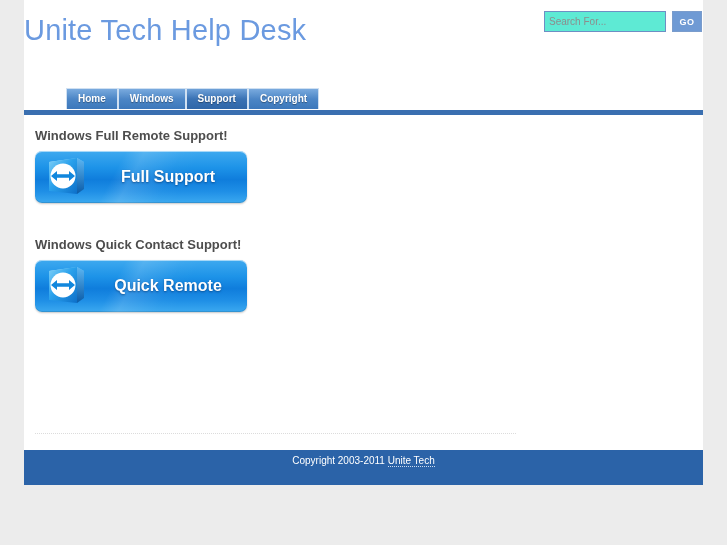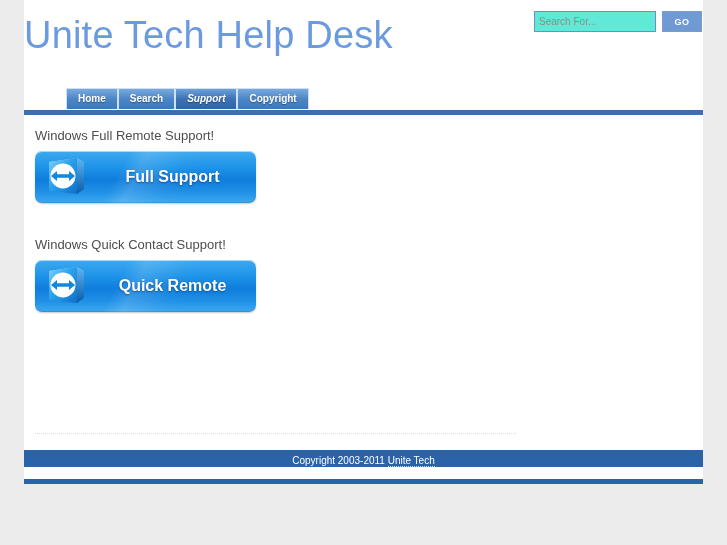--- a/index.html
+++ b/index.html
@@ -27,21 +27,21 @@
 
   
   #header {
     position: relative;
     height: 84px;
   }
   #site-title {
     position: absolute;
     left: 0px;
     top: 14px;
-    font-size: 38px;
+    font-size: 29px;
     font-weight: normal;
     color: #6b9ae0;
     letter-spacing: 0.2px;
     white-space: nowrap;
     margin: 0;
   }
 
   
   #search-area {
     position: absolute;
@@ -60,21 +60,21 @@
     border: 1px solid #6e8fc4;
     background: #5eead4;
     outline: none;
     box-sizing: content-box;
   }
   #search-input::placeholder {
     color: #8d8d8d;
   }
   #search-go {
     margin-left: 6px;
-    width: 40px;
+    width: 30px;
     height: 21px;
     border: 1px solid #7a9ccc;
     background: #6f9ad4;
     color: #ffffff;
     font-size: 9px;
     font-weight: bold;
     font-family: "Liberation Sans", sans-serif;
     letter-spacing: 0.5px;
     cursor: pointer;
     padding: 0;
@@ -103,21 +103,20 @@
     text-decoration: none;
     border: 1px solid #cfe0f2;
     border-bottom: none;
     background: linear-gradient(to bottom, #79aade 0%, #4c86c6 50%, #3d78bb 100%);
     text-shadow: 0 1px 1px rgba(0,0,0,0.35);
     white-space: nowrap;
     box-sizing: content-box;
   }
   .nav-tab.active {
     background: linear-gradient(to bottom, #6fa1d8 0%, #3a72b4 50%, #2f66a8 100%);
-    font-style: italic;
   }
   #nav-underline {
     position: absolute;
     left: 0;
     top: 110px;
     width: 679px;
     height: 5px;
     background: #3a6fb0;
     z-index: 1;
   }
@@ -133,21 +132,21 @@
   }
   .section {
     position: absolute;
     left: 11px;
   }
   #section-full  { top: 13px; }
   #section-quick { top: 122px; }
 
   .section-heading {
     font-size: 13px;
-    font-weight: normal;
+    font-weight: bold;
     color: #4d4d4d;
     margin: 0 0 8px 0;
     white-space: nowrap;
   }
 
   
   .tv-button {
     position: relative;
     display: block;
     width: 212px;
@@ -158,21 +157,20 @@
       linear-gradient(to bottom,
         #3ea9ef 0%,
         #1d93e8 32%,
         #0f7ddc 55%,
         #1f8fe6 78%,
         #3ba9f0 100%);
     box-shadow: inset 0 1px 0 rgba(255,255,255,0.55),
                 inset 0 -1px 0 rgba(0,0,0,0.12),
                 0 1px 2px rgba(0,0,0,0.22);
     overflow: hidden;
-    padding-left: 9px;
   }
   .tv-button::after {
     
     content: "";
     position: absolute;
     left: 0; top: 0;
     width: 100%;
     height: 100%;
     background: linear-gradient(118deg,
         rgba(255,255,255,0.00) 38%,
@@ -214,21 +212,21 @@
     height: 0;
     border: none;
     border-top: 1px dotted #dcdcdc;
     margin: 0;
   }
   #footer {
     position: absolute;
     left: 0px;
     top: 450px;
     width: 679px;
-    height: 17px;
+    height: 35px;
     background: #2b63a8;
     color: #ffffff;
     font-size: 10px;
     text-align: center;
     line-height: 22px;
     white-space: nowrap;
   }
   #footer-link {
     color: #ffffff;
     text-decoration: none;
@@ -253,21 +251,21 @@
     <h1 id="site-title">Unite Tech Help Desk</h1>
 
     <div id="search-area">
       <input id="search-input" type="text" placeholder="Search For..." style="">
       <button id="search-go">GO</button>
     </div>
   </div>
 
   <div id="nav">
     <a class="nav-tab" href="#">Home</a>
-    <a class="nav-tab" href="#">Search</a>
+    <a class="nav-tab" href="#">Windows</a>
     <a class="nav-tab active" href="#">Support</a>
     <a class="nav-tab" href="#">Copyright</a>
   </div>
   <div id="nav-underline"></div>
 
   <div id="main">
 
     <div class="section" id="section-full">
       <div class="section-heading">Windows Full Remote Support!</div>
 

